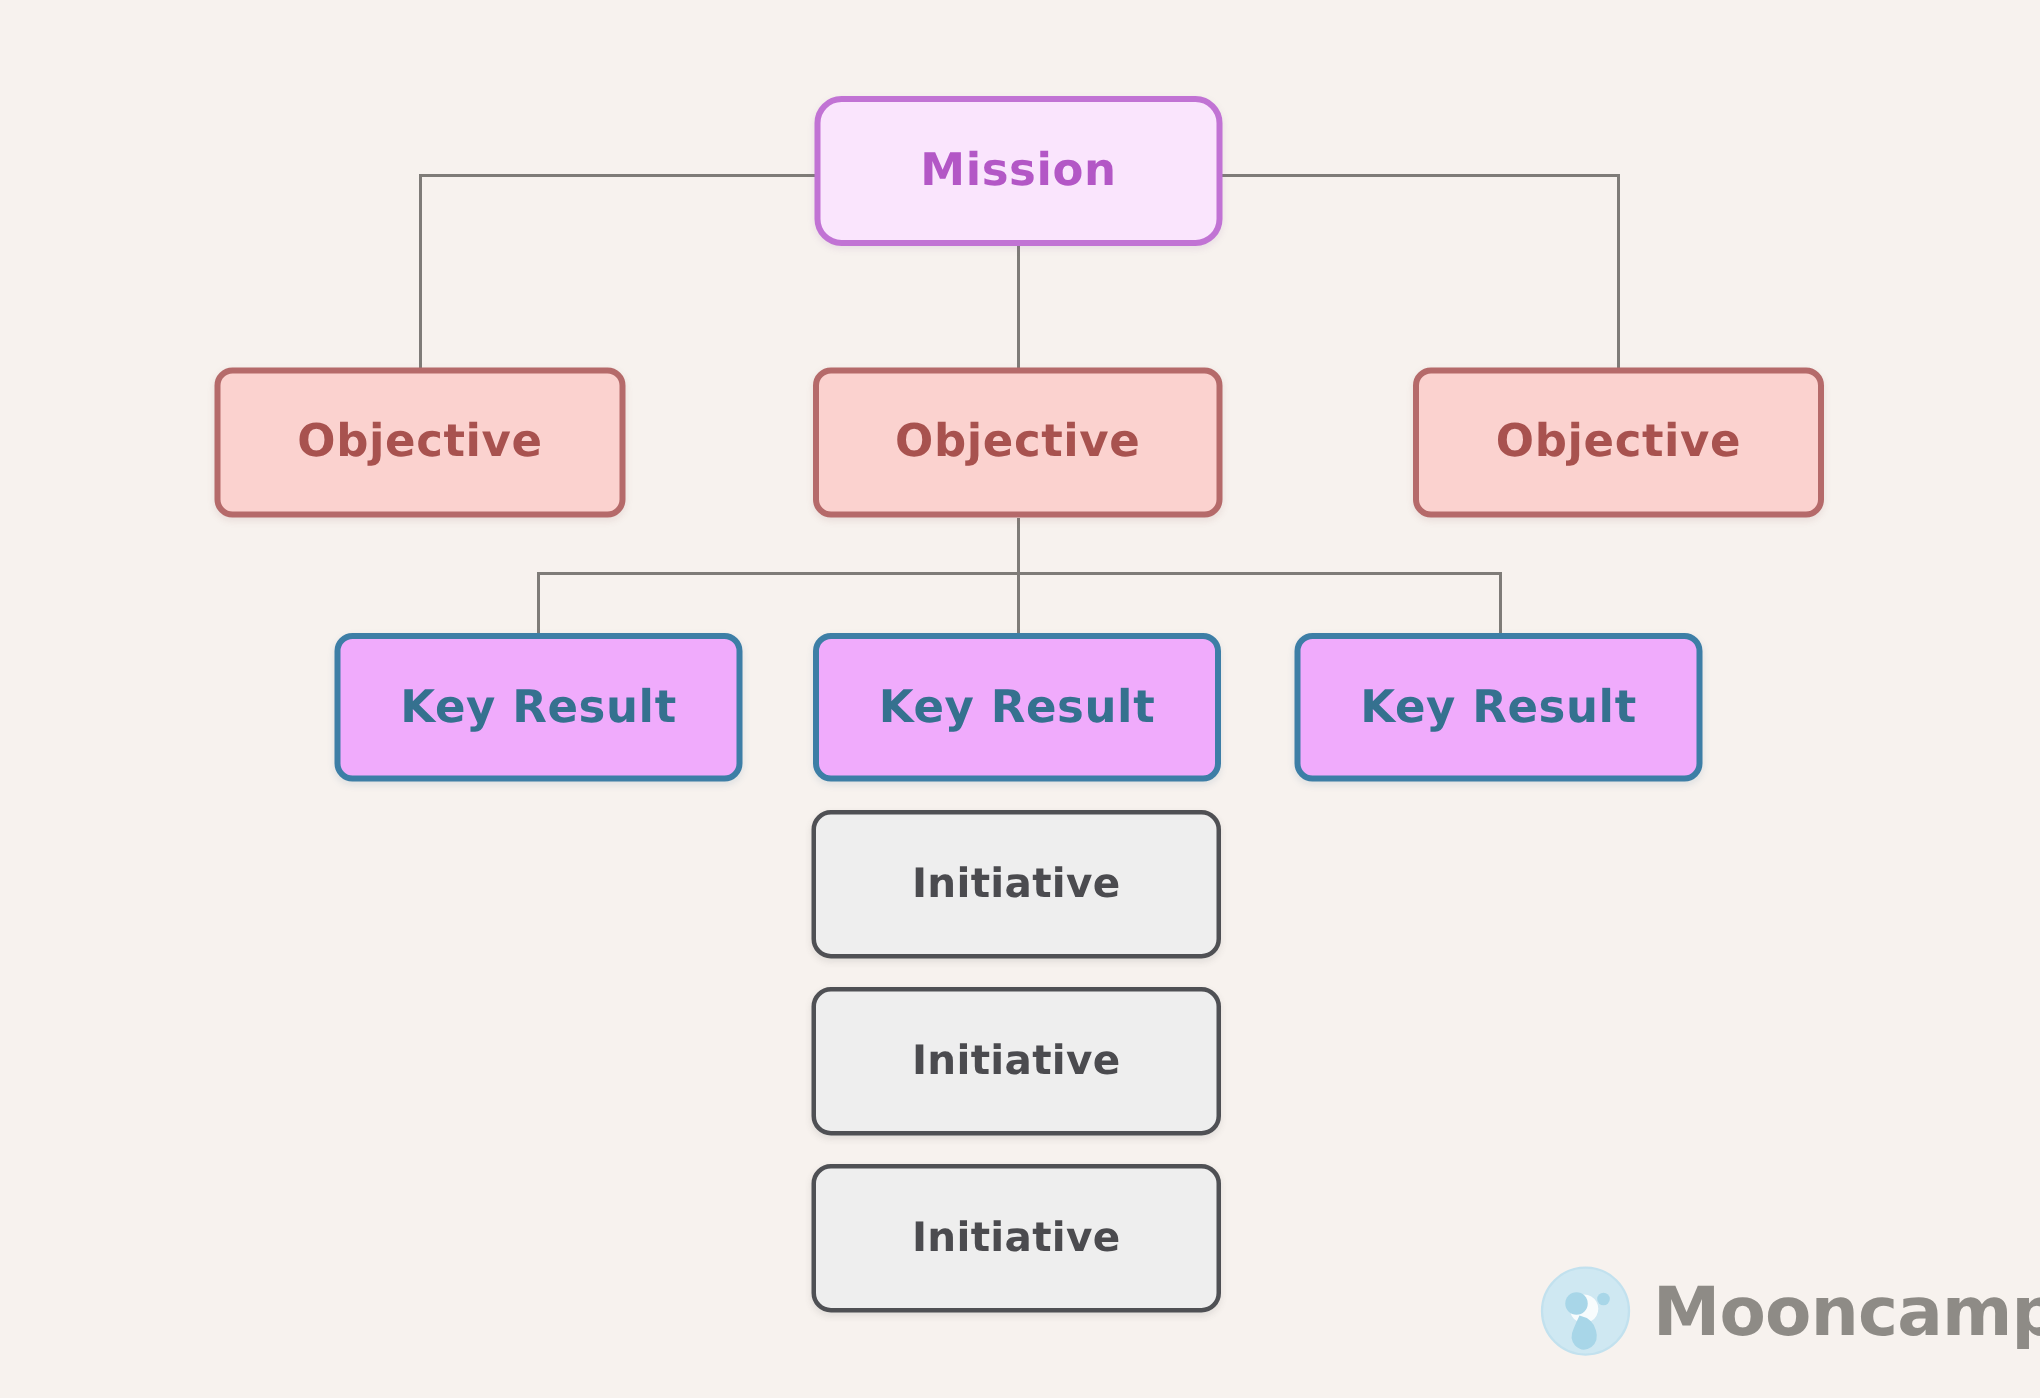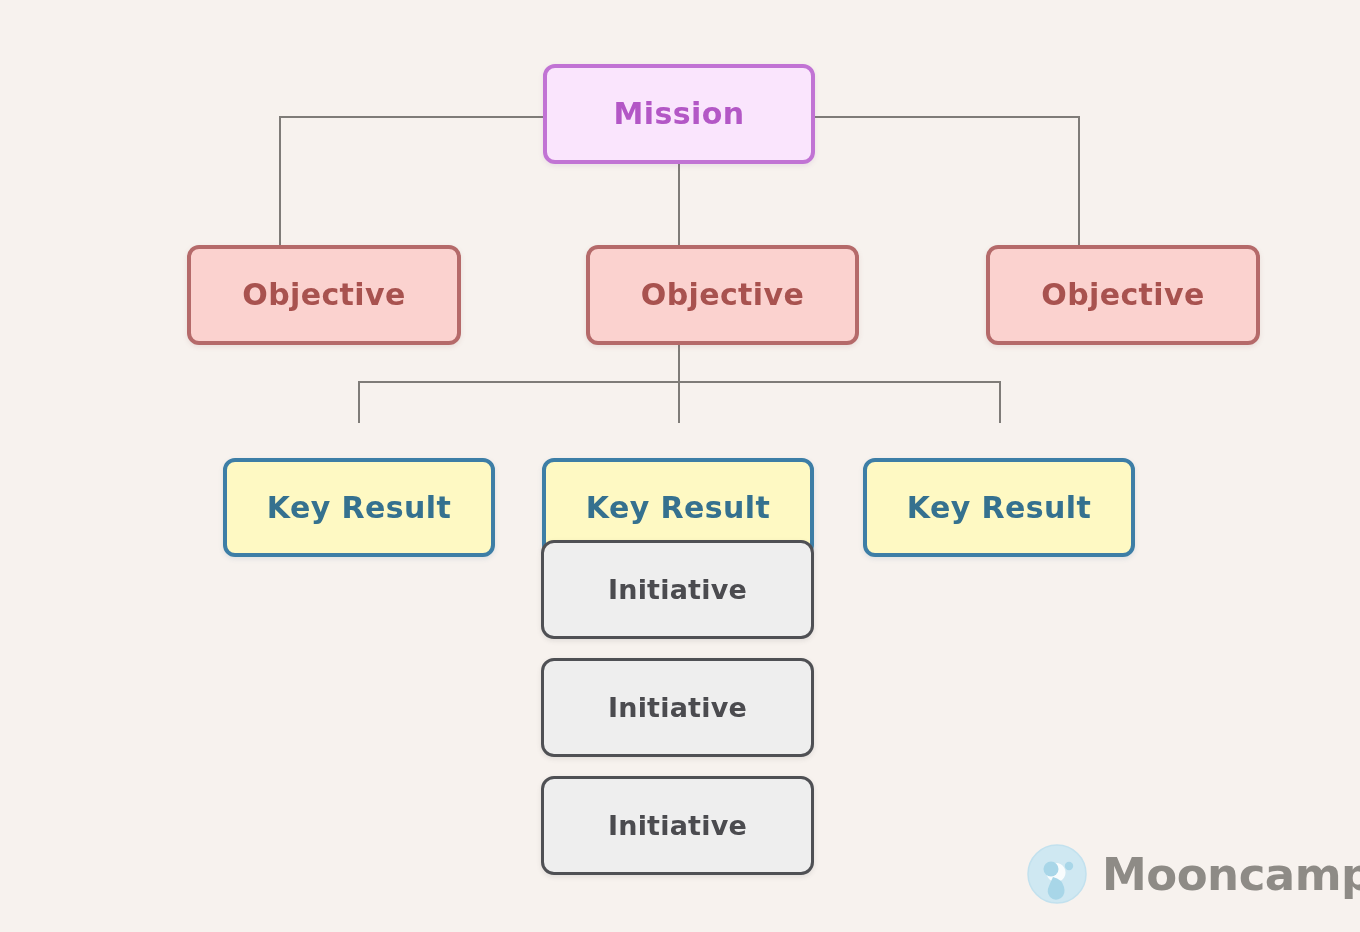--- a/index.html
+++ b/index.html
@@ -53,44 +53,43 @@
     font-weight: bold;
     line-height: 1;
     white-space: nowrap;
   }
 
   
   .node.mission {
     background: #fae5fd;
     border-color: #c173d4;
     box-shadow: 0 2px 5px rgba(140,90,160,0.13);
+    border-radius: 18px;
   }
   .node.mission .label {
     color: #b357c6;
     font-size: 30px;
   }
 
   
   .node.objective {
     background: #fbd2cf;
     border-color: #b56a6a;
     box-shadow: 0 2px 5px rgba(150,90,90,0.13);
-    margin-left: 44px;
   }
   .node.objective .label {
     color: #a8524f;
     font-size: 30px;
   }
 
   
   .node.keyresult {
-    background: #fef9c3;
+    background: #f0abfc;
     border-color: #3d7ea6;
     box-shadow: 0 2px 5px rgba(60,110,150,0.13);
-    margin-top: 36px;
   }
   .node.keyresult .label {
     color: #35718f;
     font-size: 30px;
   }
 
   
   .node.initiative {
     background: #eeeeee;
     border-color: #4f5054;

